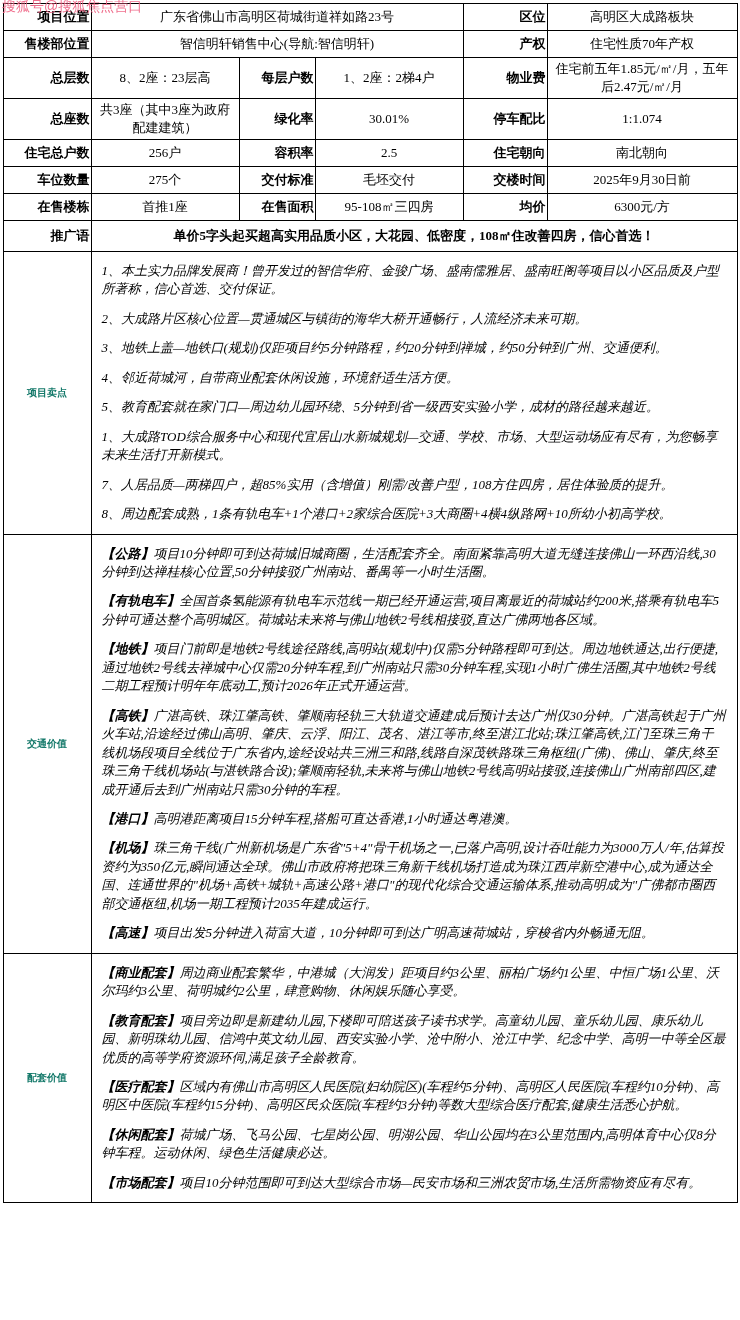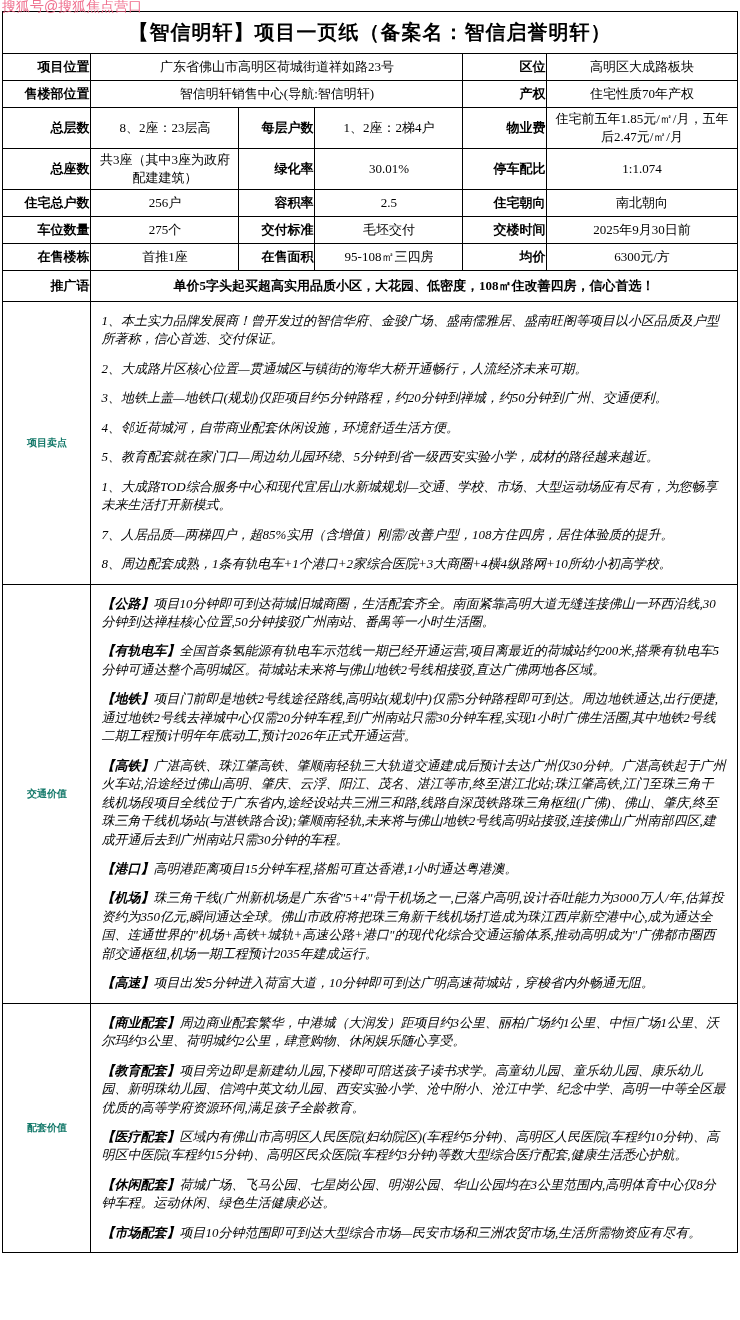--- a/index.html
+++ b/index.html
@@ -1,17 +1,17 @@
 <!DOCTYPE html>
 <html><head>
 <meta charset="utf-8">
 <style>
   html,body{margin:0;padding:0;background:#ffffff;}
   body{width:740px;font-family:"Liberation Serif","DejaVu Serif",serif;color:#000;}
-  .sheet{position:relative;width:740px;padding:11px 0 6px 0;box-sizing:border-box;}
+  .sheet{position:relative;width:740px;padding:3px 0 6px 0;box-sizing:border-box;}
   .watermark{position:absolute;top:-2px;left:2px;font-size:14px;color:#ee5f80;opacity:.9;
     font-family:"Liberation Sans","DejaVu Sans",sans-serif;z-index:5;white-space:nowrap;}
   table{border-collapse:collapse;table-layout:fixed;width:734px;margin:0 auto;}
   td{border:1px solid #000;font-size:13px;padding:2px 4px;vertical-align:middle;word-break:break-all;}
   .title-cell{text-align:center;font-weight:bold;font-size:20px;padding:7px 2px;letter-spacing:1px;}
   .lbl{color:#000000;font-weight:bold;text-align:right;padding:4px 1px;}
   .val{text-align:center;}
   .std{height:26px;}
   .slogan{text-align:center;font-weight:bold;height:26px;}
   .sec-lbl{color:#14796a;font-weight:bold;text-align:center;font-size:10px;}
@@ -31,23 +31,20 @@
     <colgroup>
       <col style="width:88px">
         <col style="width:148px">
         <col style="width:76px">
       <col style="width:148px">
         <col style="width:84px">
         <col style="width:190px">
     </colgroup>
 
     <tbody>
-        <tr>
-      <td colspan="6" class="title-cell">【智信明轩】项目一页纸（备案名：智信启誉明轩）</td>
-    </tr>
 
     <tr class="std">
       <td class="lbl">项目位置</td>
       <td class="val" colspan="3">广东省佛山市高明区荷城街道祥如路23号</td>
       <td class="lbl">区位</td>
       <td class="val">高明区大成路板块</td>
     </tr>
     <tr class="std">
       <td class="lbl">售楼部位置</td>
       <td class="val" colspan="3">智信明轩销售中心(导航:智信明轩)</td>

